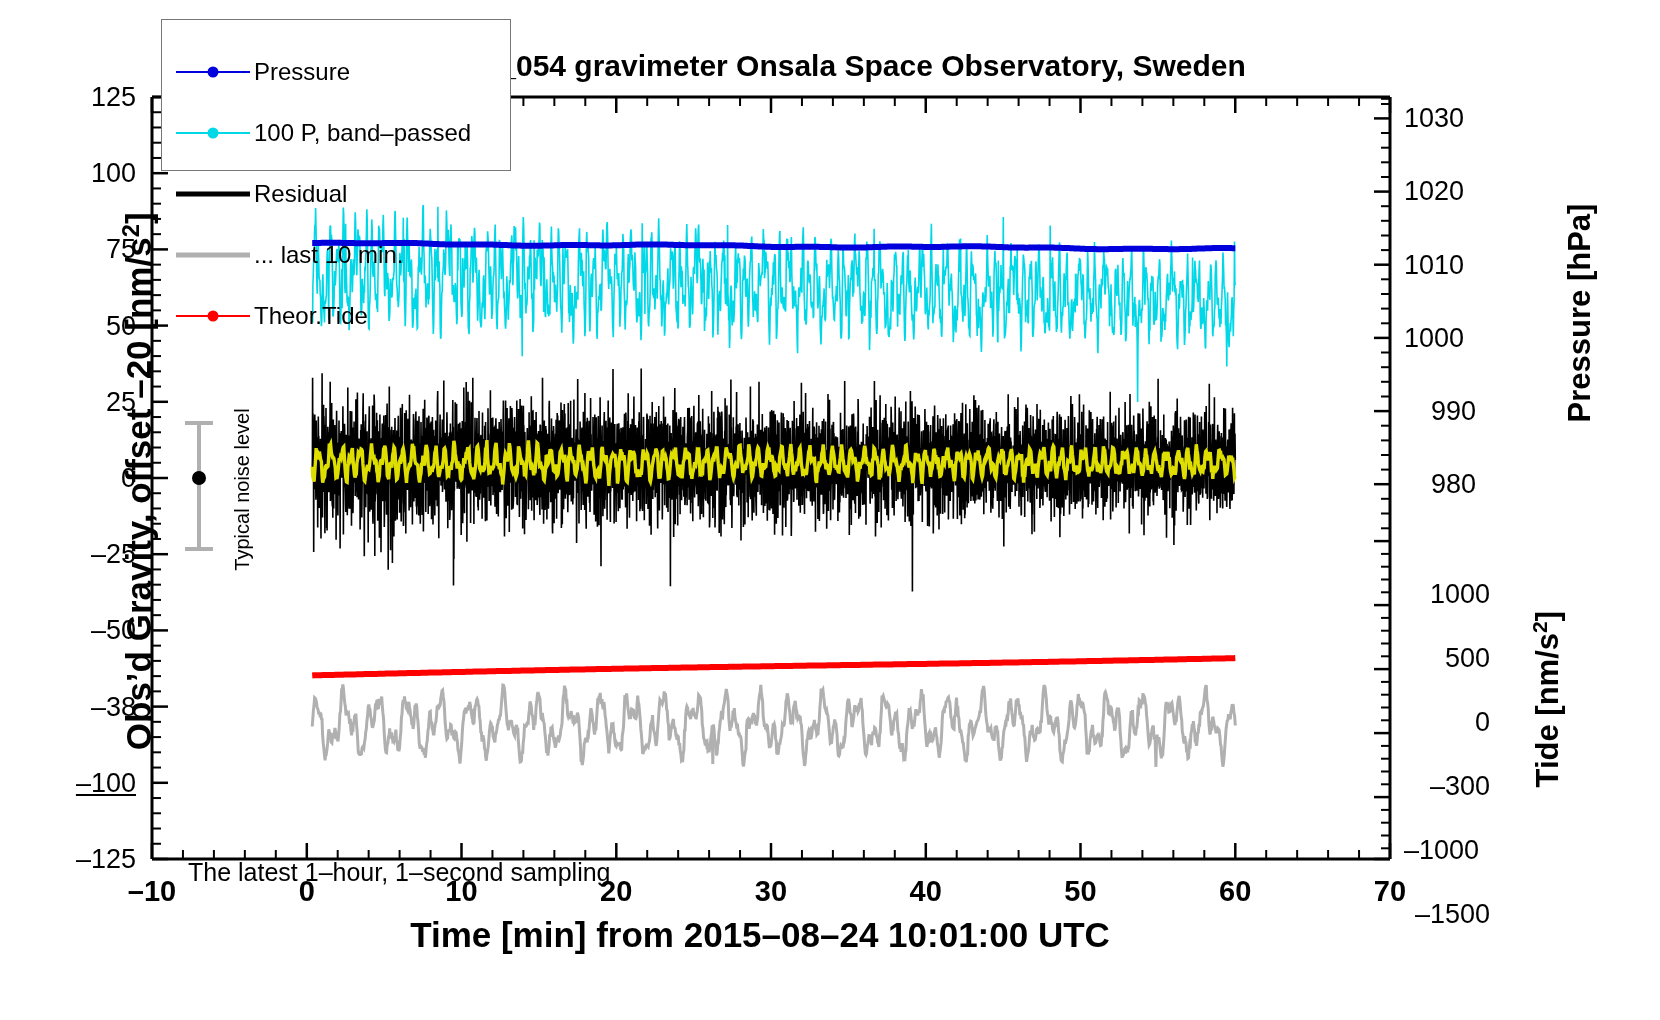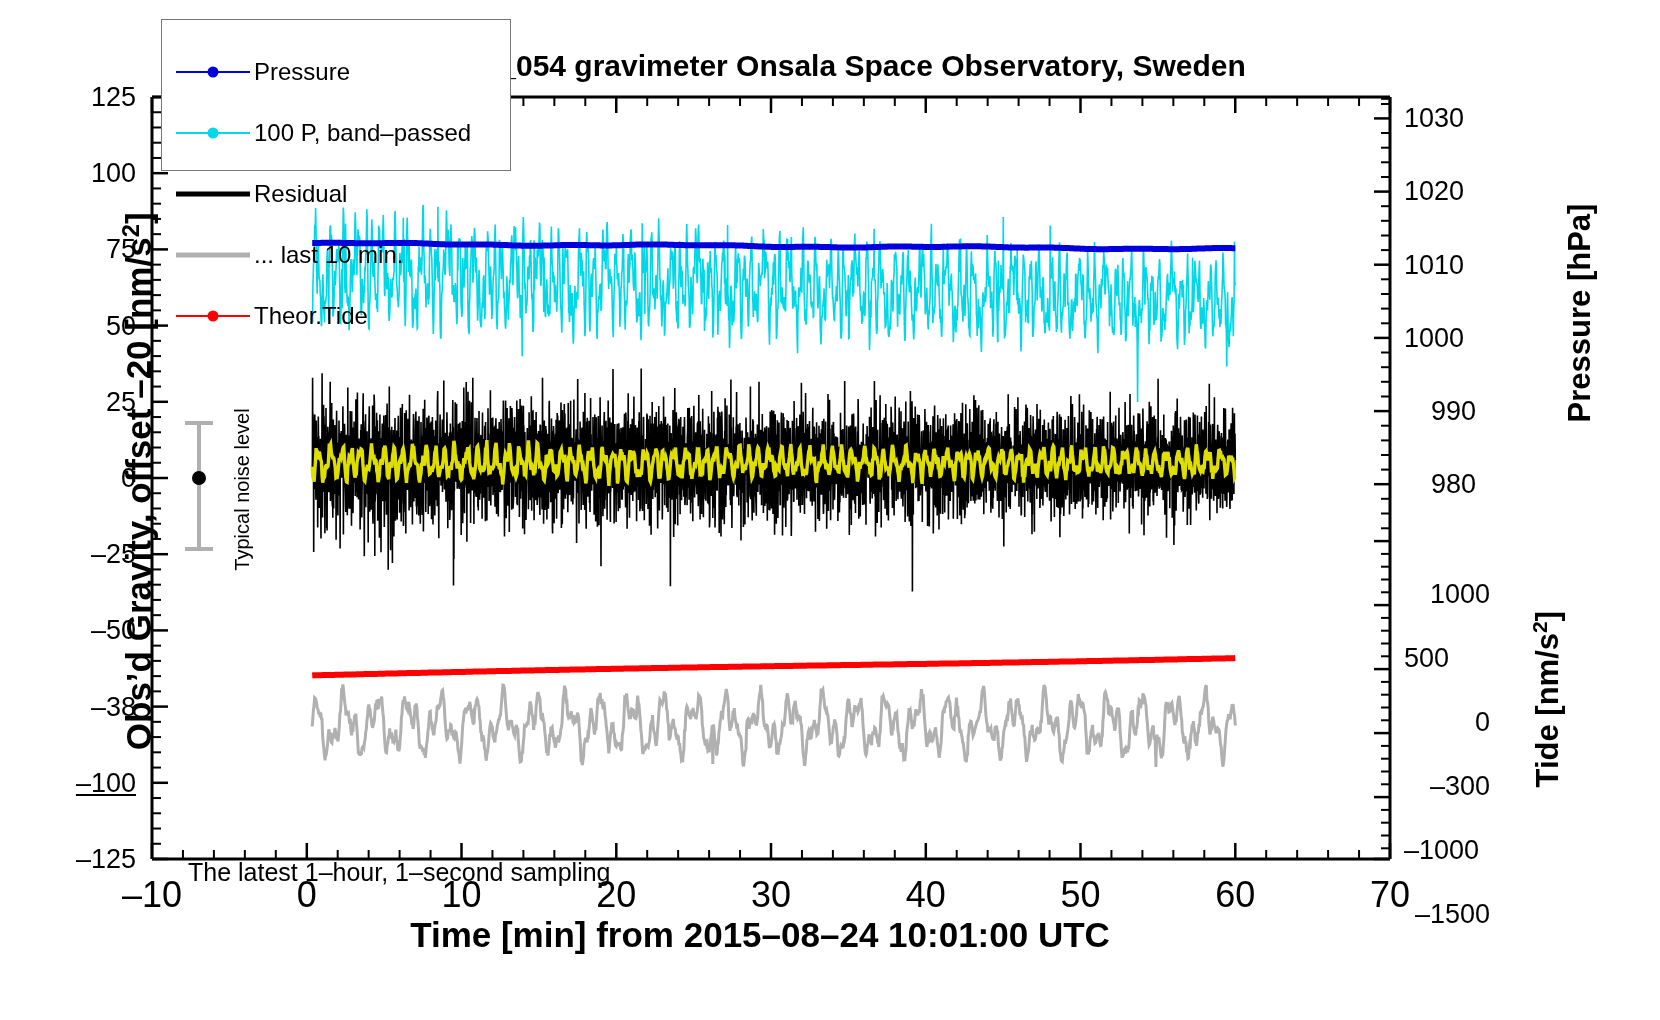--- a/index.html
+++ b/index.html
@@ -68,22 +68,22 @@
     width:110px;
     text-align:left;
     font-size:27px;
     font-weight:400;
     line-height:1;
   }
   .xtick{
     position:absolute;
     width:120px;
     text-align:center;
-    font-size:36px;
-    font-weight:400;
+    font-size:29px;
+    font-weight:700;
     line-height:1;
   }
 
   
   .plot-title{
     position:absolute;
     left:300px; top:49px;
     width:1080px;
     text-align:center;
     font-size:30px;
@@ -454,21 +454,21 @@
   <div id="ytick-right-pressure-labels">
       <div class="rtick" style="left: 1404px; top: 105.336px; text-align: left; width: 72px;">1030</div>
       <div class="rtick" style="left: 1404px; top: 178.488px; text-align: left; width: 72px;">1020</div>
       <div class="rtick" style="left: 1404px; top: 251.64px; text-align: left; width: 72px;">1010</div>
       <div class="rtick" style="left: 1404px; top: 324.792px; text-align: left; width: 72px;">1000</div>
       <div class="rtick" style="left: 1404px; top: 397.944px; text-align: right; width: 72px;">990</div>
       <div class="rtick" style="left: 1404px; top: 471.096px; text-align: right; width: 72px;">980</div>
     </div>
   <div id="ytick-right-tide-labels">
       <div class="rtick" style="left: 1404px; top: 580.824px; width: 86px; text-align: right;">1000</div>
-      <div class="rtick" style="left: 1404px; top: 644.832px; width: 86px; ">500</div>
+      <div class="rtick" style="left: 1404px; top: 644.832px; width: 86px; text-align: right;">500</div>
       <div class="rtick" style="left: 1404px; top: 708.84px; width: 86px; text-align: right;">0</div>
       <div class="rtick" style="left: 1404px; top: 772.848px; width: 86px; text-align: right;">–300</div>
       <div class="rtick" style="left: 1404px; top: 836.856px; width: 86px; ">–1000</div>
       <div class="rtick" style="left: 1404px; top: 900.864px; width: 86px; text-align: right;">–1500</div>
     </div>
   <div id="xtick-labels">
       <div class="xtick" style="left: 92px; top: 877px;">–10</div>
       <div class="xtick" style="left: 246.75px; top: 877px;">0</div>
       <div class="xtick" style="left: 401.5px; top: 877px;">10</div>
       <div class="xtick" style="left: 556.25px; top: 877px;">20</div>

